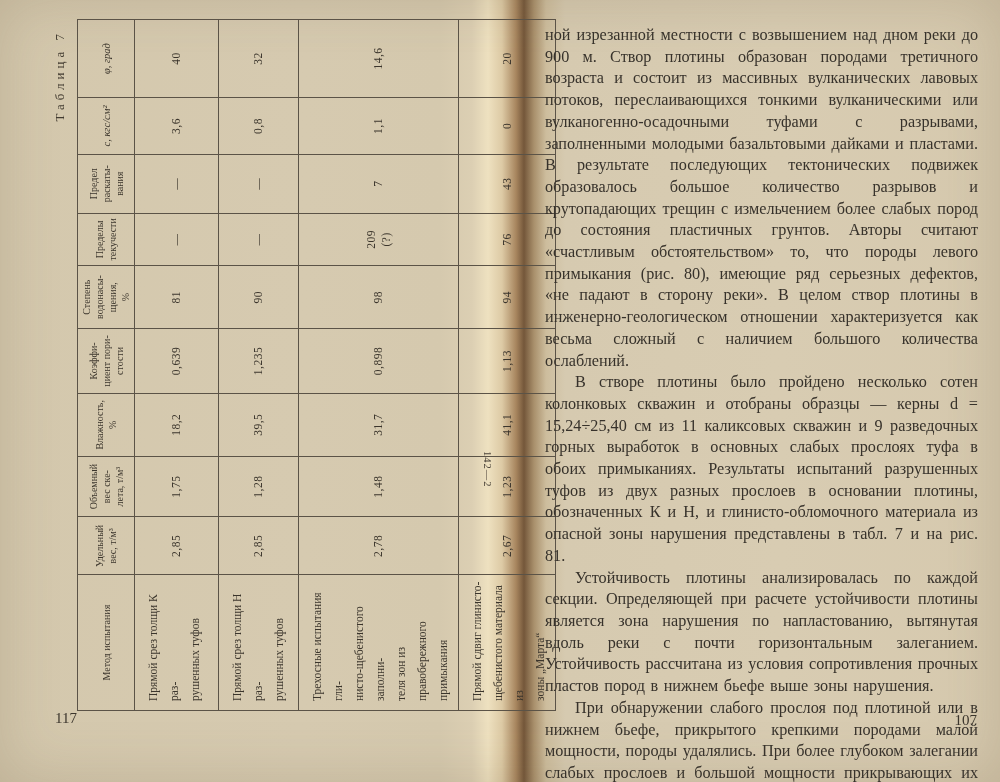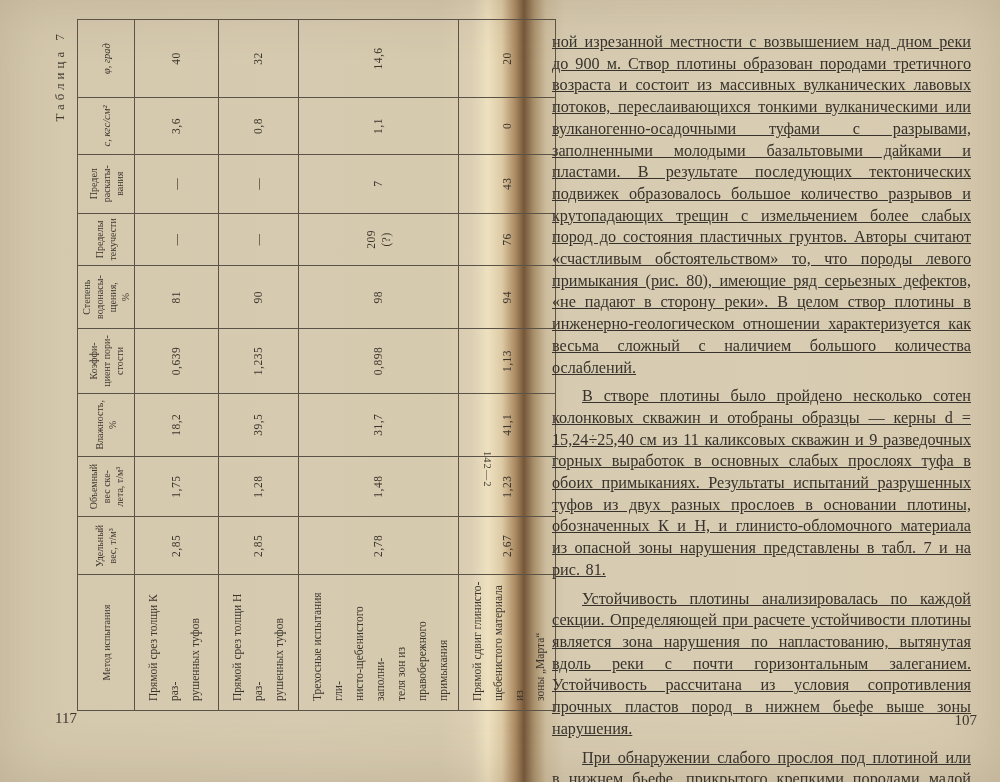--- a/index.html
+++ b/index.html
@@ -38,21 +38,21 @@
   #pageno-right{left:545px;top:712px;width:432px;text-align:right;}
   
   #gutter-mark{position:absolute;left:477px;top:446px;width:20px;height:70px;}
   #gutter-mark span{display:inline-block;transform-origin:0 0;
     transform:rotate(90deg) translateY(-16px);font-size:10.5px;
     letter-spacing:1px;color:#4c443a;white-space:nowrap;}
   
   #right-text{position:absolute;left:545px;top:25px;width:433px;
     font-size:16.2px;line-height:21.7px;color:#37322b;text-align:justify;
     word-spacing:1.5px;}
-  #right-text p{margin:7px;text-decoration:underline;}
+  #right-text p{margin:0;}
   #right-text p.indent{text-indent:30px;}
 </style>
 </head>
 <body>
 
 <div id="spread">
 
   <div id="table-rotor">
     <div id="table-logical">
       <div class="tcaption">Таблица 7</div>

